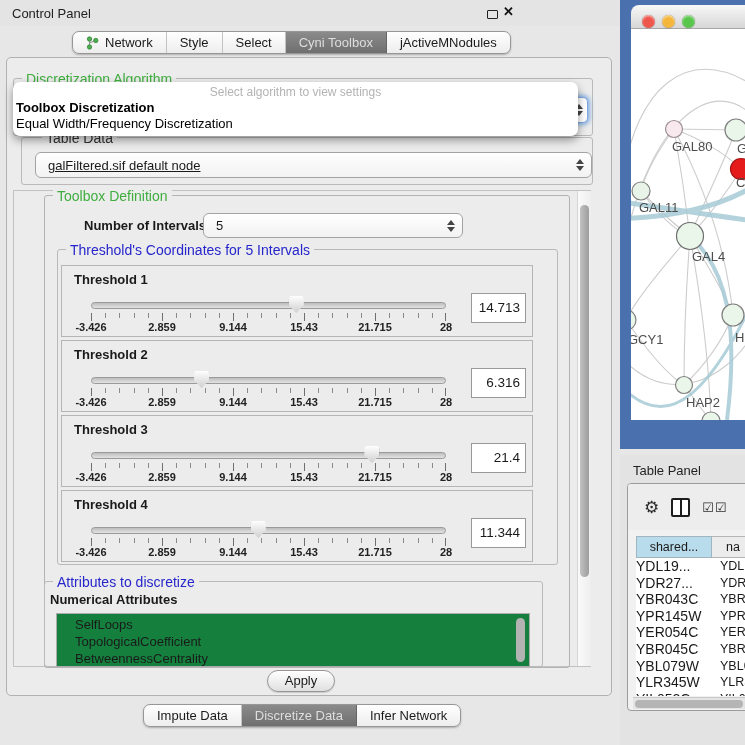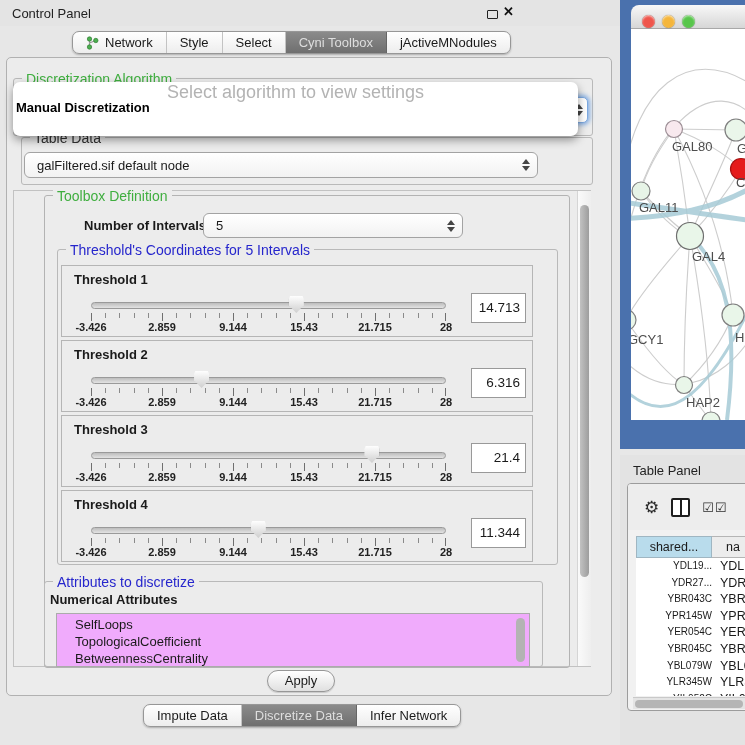--- a/index.html
+++ b/index.html
@@ -23,32 +23,32 @@
   #bottom-tabs { left:143px; top:704px; }
   .net-ic { margin-right:6px; }
 
   
   #main-panel { position:absolute; left:6px; top:57px; width:606px; height:639px; background:#ececec; border:1px solid #b1b1b1; border-radius:5px; }
 
   .groupbox { position:absolute; border:1px solid #b9b9b9; border-radius:3px; }
   .gtitle { position:absolute; top:-8px; left:8px; background:#ececec; padding:0 4px; font-size:14px; }
   .gtitle.green { color:#3fae3f; }
   .gtitle.blue  { color:#2626cc; }
-  .gtitle.dark  { color:#333; }
+  .gtitle.dark  { color:#333;margin-left:12px; }
 
   
   .combo { position:absolute; background:linear-gradient(#ffffff,#f2f2f2); border:1px solid #a3a3a3; border-radius:6px; font-size:13px; display:flex; align-items:center; padding-left:12px; box-shadow:inset 0 1px 0 #fff; }
   .stepper { position:absolute; right:7px; top:50%; transform:translateY(-50%); display:flex; flex-direction:column; gap:2px; }
   .stepper i { display:block; width:0; height:0; border-left:4px solid transparent; border-right:4px solid transparent; }
   .stepper .up { border-bottom:5px solid #444; }
   .stepper .dn { border-top:5px solid #444; }
 
   
   #algo-popup { position:absolute; left:13px; top:82px; width:565px; height:54px; background:#fff; border-radius:7px; box-shadow:0 4px 10px rgba(0,0,0,.4); z-index:50; padding:3px 2px; }
-  #algo-hint { text-align:center; color:#b3b3b3; font-size:18px; line-height:15px; }
+  #algo-hint { text-align:center; color:#b3b3b3; font-size:12px; line-height:15px; }
   .algo-item { font-size:13px; line-height:16px; padding-left:1px; color:#000; }
   .algo-item.bold { font-weight:bold; }
   #focus-stepper { position:absolute; left:566px; top:97px; width:22px; height:26px; background:#fff; border:1px solid #7da9e0; border-radius:5px; box-shadow:0 0 4px 2px rgba(110,160,225,.8); z-index:10; }
   #focus-stepper .stepper { right:4px; }
 
   
   #cyni-viewport { position:absolute; left:13px; top:190px; width:578px; height:477px; border:1px solid #c2c2c2; background:#ececec; }
   .vscroll { position:absolute; background:linear-gradient(90deg,#fafafa,#eee); border-left:1px solid #d5d5d5; }
   .vthumb { position:absolute; left:2px; width:9px; border-radius:5px; background:linear-gradient(90deg,#c2c2c2,#9d9d9d); }
 
@@ -58,21 +58,21 @@
   .srange { position:absolute; left:29px; top:0; width:355px; height:100%;text-align:center; }
   .track { position:absolute; left:0; top:36px; width:100%; height:7px; border:1px solid #9a9a9a; border-radius:4px; background:linear-gradient(#bdbdbd,#e3e3e3); }
   .thumb { position:absolute; top:30px; width:15px; height:17px; background:linear-gradient(#fefefe,#cfcfcf); clip-path:polygon(8% 0,92% 0,100% 18%,100% 55%,50% 100%,0 55%,0 18%); filter:drop-shadow(0 0 1px #777); }
   .ticks { position:absolute; left:0; top:47px; width:100%; height:5px; background:repeating-linear-gradient(to right,#8a8a8a 0,#8a8a8a 1px,transparent 1px,transparent 4%); }
   .ticks i { position:absolute; top:0; width:1px; height:8px; background:#6f6f6f; }
   .scale-row { position:absolute; left:0; top:55px; width:100%; height:12px; }
   .sl { position:absolute; transform:translateX(-50%); font-size:11px; font-weight:bold; color:#222; white-space:nowrap; }
   .vfield { position:absolute; left:409px; top:27px; width:55px; height:30px; background:#fff; border:1px solid #999; font-size:13.5px; text-align:right; padding:6px 5px 0 0; }
 
   
-  #attr-list { position:absolute; left:56px; top:613px; width:474px; height:54px; background:#f0abfc; border:1px solid #ababab; overflow:hidden; padding:2px 0 0 18px; }
+  #attr-list { position:absolute; left:56px; top:613px; width:474px; height:54px; background:#15803d; border:1px solid #ababab; overflow:hidden; padding:2px 0 0 18px; }
   .attr-item { font-size:13px; line-height:17px; }
   #attr-scroll-thumb { position:absolute; left:516px; top:618px; width:9px; height:44px; border-radius:5px; background:#b3b3b3; }
 
   #apply-btn { position:absolute; left:267px; top:670px; width:68px; height:22px; border:1px solid #979797; border-radius:11px; background:linear-gradient(#ffffff,#e0e0e0); font-size:13px; text-align:center; line-height:20px; box-shadow:0 1px 1px rgba(0,0,0,.15); }
 
   
   #net-window { position:absolute; left:620px; top:0; width:125px; height:449px; background:#4a71ad; }
   #net-titlebar { position:absolute; left:11px; top:5px; width:114px; height:24px; background:linear-gradient(#f8f8f8,#d6d6d6); border-bottom:1px solid #a8a8a8; border-top-left-radius:8px; }
   .tl { position:absolute; top:10px; width:13px; height:13px; border-radius:50%; box-shadow:inset 0 1px 2px rgba(255,255,255,.7), 0 0 1px rgba(0,0,0,.55); }
   #net-canvas { position:absolute; left:11px; top:29px; width:114px; height:391px; background:#fff; overflow:hidden; }
@@ -86,21 +86,21 @@
   #gear-ic { font-size:17px; color:#2c2c2c; }
   #colsplit-ic { width:19px; height:19px; border:2px solid #1d1d1d; border-radius:2px; position:relative; background:#fff; }
   #colsplit-ic::after { content:""; position:absolute; left:7px; top:0; width:2px; height:100%; background:#1d1d1d; }
   .cb-ic { font-size:13px; color:#2c2c2c; letter-spacing:1px; }
   #tp-header { position:absolute; left:8px; top:52px; height:22px; display:flex; }
   .hcell { font-size:12.5px; display:flex; align-items:center; justify-content:center; border:1px solid #9fb6c2; }
   .hcell.c1 { width:76px; background:#b9dcec; }
   .hcell.c2 { width:70px; background:#ececec; border-left:none; border-color:#b5b5b5; justify-content:flex-start; padding-left:14px; }
   #tp-rows { position:absolute; left:8px; top:74px; width:150px; height:138px; background:#fff; overflow:hidden; }
   .trow { display:flex; height:16.6px; }
-  .tc1 { width:76px; text-align:right; font-size:10px; line-height:16.6px; }
+  .tc1 { width:76px; text-align:left; font-size:14px; line-height:16.6px; }
   .tc2 { width:70px; padding-left:8px; font-size:12.5px; line-height:16.6px; }
   #tp-hscroll { position:absolute; left:5px; top:213px; width:112px; height:12px; background:#e4e4e4; border-top:1px solid #c9c9c9; }
   #tp-hthumb { position:absolute; left:2px; top:2px; width:108px; height:8px; border-radius:4px; background:#b5b5b5; }
 </style>
 </head>
 <body>
 
 <div id="control-panel">
   <div id="cp-titlebar">
     <span id="cp-title">Control Panel</span>
@@ -139,26 +139,27 @@
   </div>
   <div id="focus-stepper">
     <span class="stepper">
         <i class="up"></i>
         <i class="dn"></i>
       </span>
   </div>
 
   <div id="algo-popup">
     <div id="algo-hint">Select algorithm to view settings</div>
-    <div class="algo-item bold">Manual Discretization</div>
+    <div class="algo-item bold">Toolbox Discretization</div>
+    <div class="algo-item">Equal Width/Frequency Discretization</div>
   </div>
 
   <div class="groupbox" style="left:21px; top:137px; width:572px; height:48px;">
     <span class="gtitle dark">Table Data</span>
-    <div class="combo" style="left:2px; top:14px; width:514px; height:26px;">
+    <div class="combo" style="left:13px; top:14px; width:557px; height:26px;text-decoration:underline;">
       <span>galFiltered.sif default node</span>
       <span class="stepper">
           <i class="up"></i>
           <i class="dn"></i>
         </span>
     </div>
   </div>
 
   <div id="cyni-viewport"></div>
   <div class="vscroll" style="left:577px; top:191px; width:14px; height:475px;">

